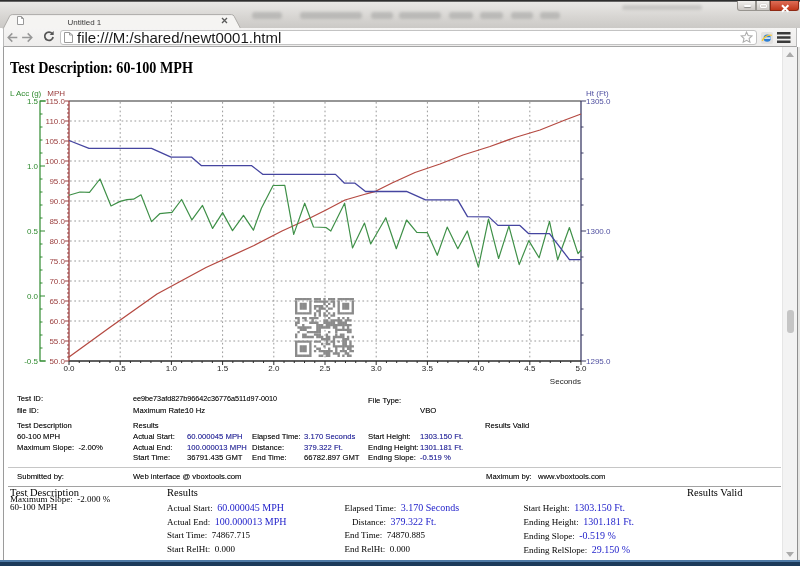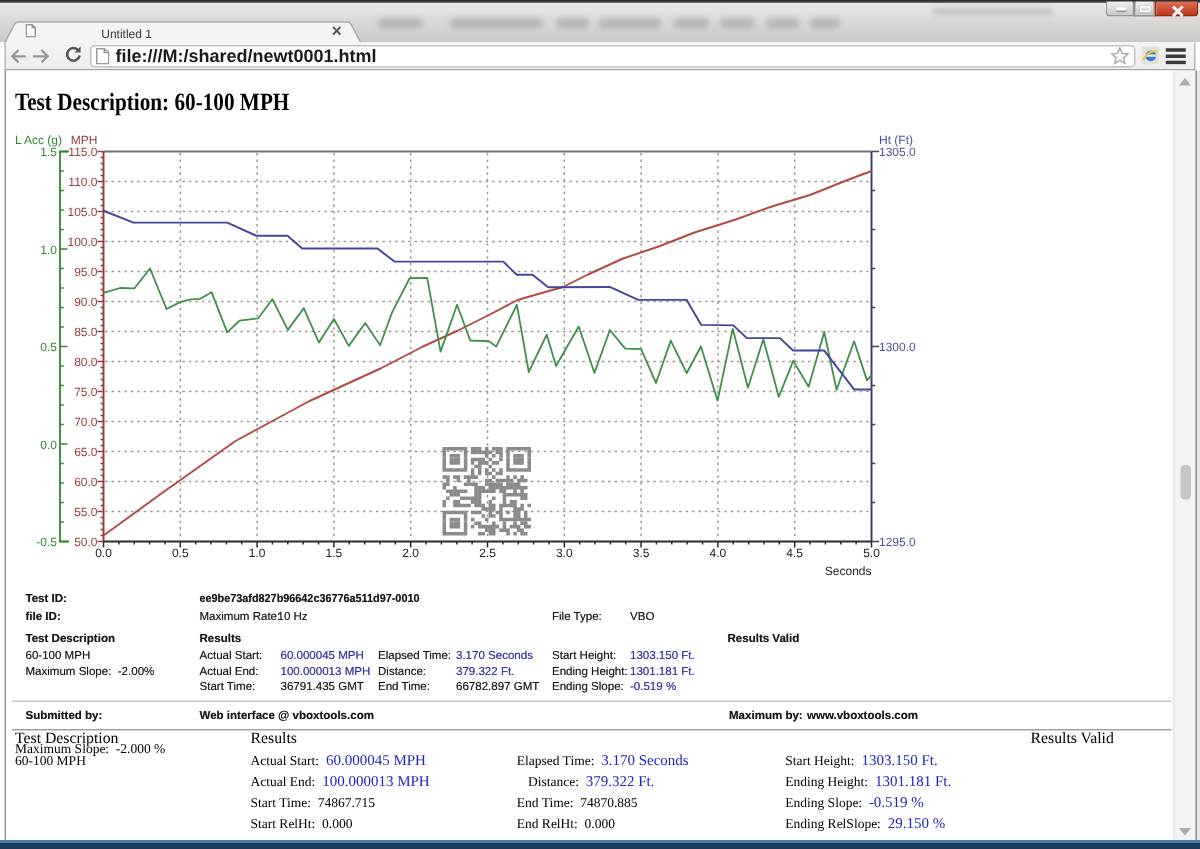--- a/index.html
+++ b/index.html
@@ -11,34 +11,34 @@
 .fav { position:absolute; left:17px; top:16px; }
 .tabtitle { position:absolute; left:26.5px; top:18px; font-size:8px; color:#3a3a3a;margin-left:41px; }
 .tabx { position:absolute; left:221px; top:16.5px; }
 .winbtn { position:absolute; top:0; height:11px; }
 .min { left:737px; width:19px; background:linear-gradient(#f7f5f3,#cbc7c3); border:1px solid #97948f; border-top:none; border-radius:0 0 0 3px; }
 .max { left:756px; width:14px; background:linear-gradient(#f7f5f3,#cbc7c3); border:1px solid #97948f; border-top:none; }
 .close { left:770px; width:29px; background:linear-gradient(#e2745d,#c0371b); border:1px solid #8e2914; border-top:none; border-radius:0 0 3px 0; }
 .toolbar { position:absolute; left:3px; top:28px; width:794px; height:19px; background:linear-gradient(#f5f4f3,#eeedec); border-bottom:1px solid #a5a5a5; border-left:1px solid #bbb; border-right:1px solid #bbb; }
 .navic { position:absolute; left:0; top:27.5px; }
 .omni { position:absolute; left:60px; top:29.5px; width:697px; height:15px; background:#fff; border:1px solid #c3c3c3; border-radius:3px; display:flex; align-items:center; }
-.url { font-size:12px; color:#1a1a1a; flex:1;font-weight:bold; }
+.url { font-size:15px; color:#1a1a1a; flex:1; }
 .star { margin-right:3px; }
 .ext { position:absolute; left:760.5px; top:30px; width:12px; height:12px; }
 .ham { position:absolute; left:777px; top:31.5px; }
 .page { position:absolute; left:5.4px; top:47px; width:776.6px; height:513px; background:#fff; }
 .lborder { position:absolute; left:0; top:47px; width:4.2px; height:513px; background:#fdfdfd; border-right:1.2px solid #9b9b9b; }
 .rborder { position:absolute; left:797.3px; top:47px; width:2.7px; height:513px; background:#e6e6e4; border-left:1px solid #8f8f8f; }
 .sbar { position:absolute; left:782px; top:47px; width:15.5px; height:513px; background:#f3f3f3; border-left:1px solid #e6e6e6; }
 .thumb { position:absolute; left:786.5px; top:309.5px; width:7px; height:23.5px; background:#c5c5c5; border-radius:3px; }
 .sarr { position:absolute; left:785.5px; width:0; height:0; border-left:4px solid transparent; border-right:4px solid transparent; }
 .taskbar { position:absolute; left:0; top:560px; width:800px; height:6px; background:#1b3a5a; border-top:2px solid #4e7aa6; }
 h1.head { position:absolute; left:10px; top:58px; font-family:"Liberation Serif",serif; font-size:16.5px; font-weight:bold; color:#000; transform:scaleX(.857); transform-origin:0 0; white-space:nowrap; }
 .t { position:absolute; font-size:7.7px; color:#161616; white-space:nowrap; text-shadow:0 0 .5px rgba(0,0,0,.5); }
-.t.b { font-weight:bold; }
+.t.b { font-weight:normal; }
 .t.v { color:#3434bb; }
 .line1 { position:absolute; left:8px; top:466.7px; width:773px; height:1px; background:#c6c6c6; }
 .line2 { position:absolute; left:8px; top:486px; width:773px; height:1px; background:#a2a2a2; }
 .s { position:absolute; font-family:"Liberation Serif",serif; font-size:9px; color:#000; white-space:nowrap; }
 .sh { position:absolute; font-family:"Liberation Serif",serif; font-size:10.5px; color:#000; white-space:nowrap; }
 .s .bv { color:#2323cb; font-size:10px; }
 </style></head>
 <body>
 <div id="root">
 
@@ -154,21 +154,21 @@
       <text x="478.6" y="371" fill="#222222" font-size="8" text-anchor="middle" font-weight="normal">4.0</text>
       <text x="529.8" y="371" fill="#222222" font-size="8" text-anchor="middle" font-weight="normal">4.5</text>
       <text x="581.0" y="371" fill="#222222" font-size="8" text-anchor="middle" font-weight="normal">5.0</text>
       <text x="581" y="383.5" fill="#222222" font-size="8" text-anchor="end" font-weight="normal">Seconds</text>
     </svg>
 <div class="t b" style="left:17px;top:394.0px">Test ID:</div>
     <div class="t b" style="left:133px;top:394.0px"><span style="display:inline-block;transform:scaleX(.94);transform-origin:0 0">ee9be73afd827b96642c36776a511d97-0010</span></div>
     <div class="t b" style="left:17px;top:406.0px">file ID:</div>
     <div class="t " style="left:133px;top:406.0px">Maximum Rate:</div>
     <div class="t " style="left:185px;top:406.0px">10 Hz</div>
-    <div class="t " style="left:368px;top:406.0px">File Type:</div>
+    <div class="t " style="left:368px;top:396px">File Type:</div>
     <div class="t " style="left:420px;top:406.0px">VBO</div>
     <div class="t b" style="left:17px;top:421.0px">Test Description</div>
     <div class="t b" style="left:133px;top:421.0px">Results</div>
     <div class="t b" style="left:485px;top:421.0px">Results Valid</div>
     <div class="t " style="left:17px;top:432.0px">60-100 MPH</div>
     <div class="t " style="left:133px;top:432.0px">Actual Start:</div>
     <div class="t v" style="left:187px;top:432.0px">60.000045 MPH</div>
     <div class="t " style="left:252px;top:432.0px">Elapsed Time:</div>
     <div class="t v" style="left:304px;top:432.0px">3.170 Seconds</div>
     <div class="t " style="left:368px;top:432.0px">Start Height:</div>

